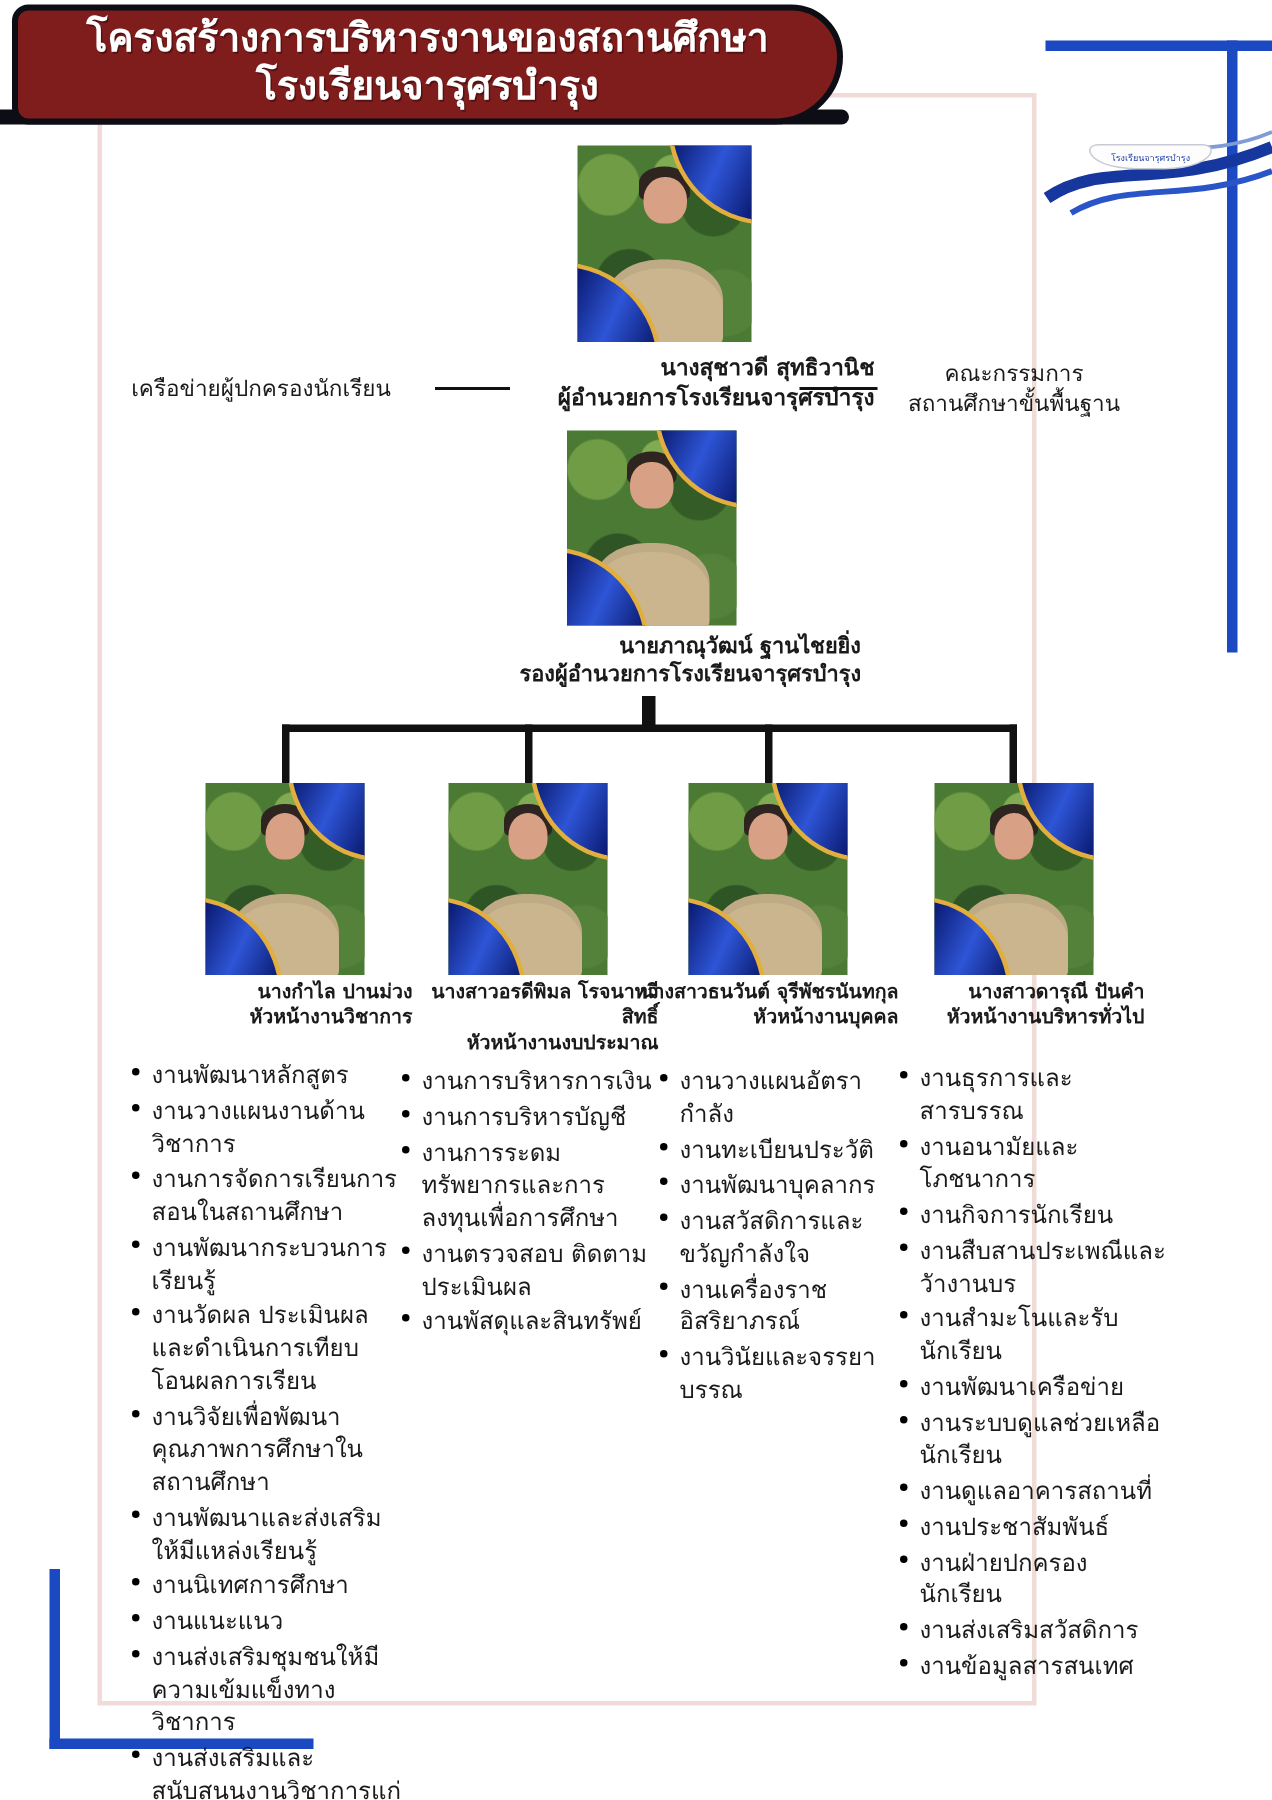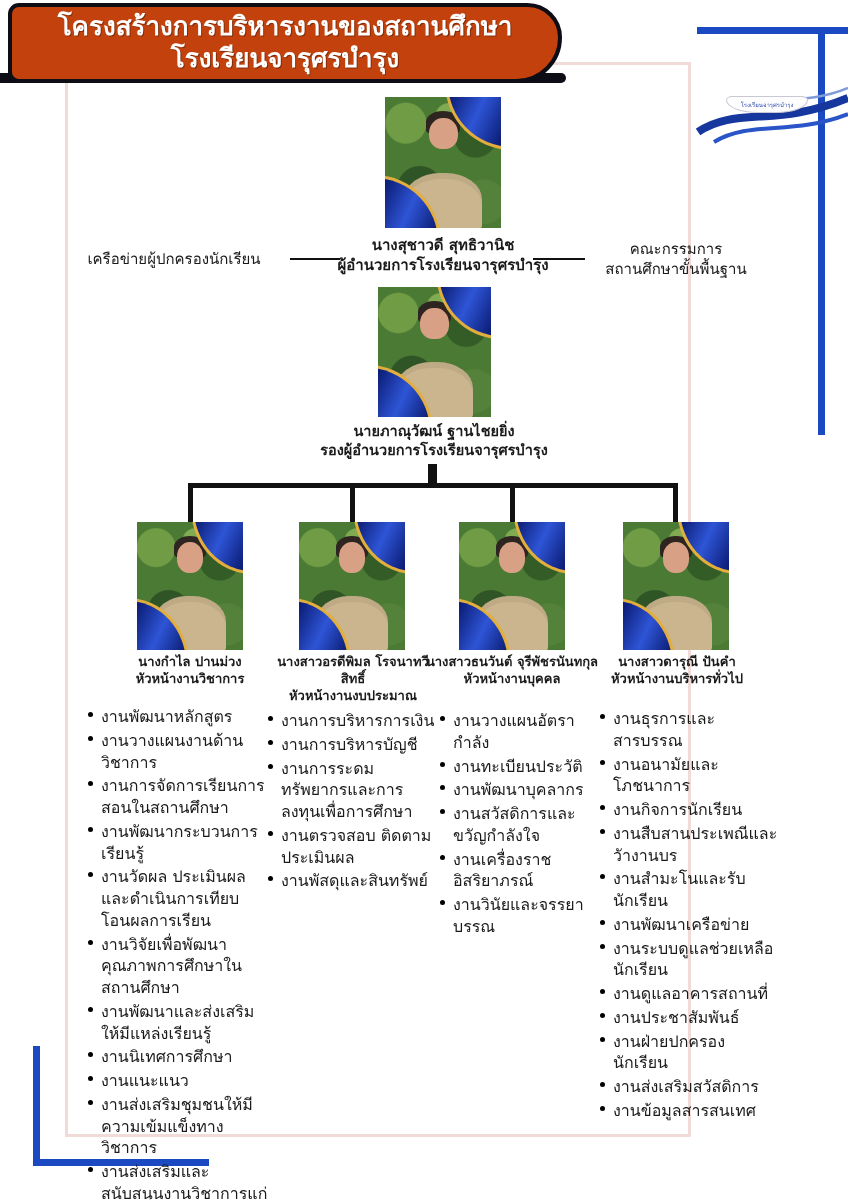--- a/index.html
+++ b/index.html
@@ -14,21 +14,21 @@
   .pink-frame{left:65px;top:62px;width:620px;height:1069px;border:3px solid #f1dbd8;}
   .blue-bar{background:#1a49c2;}
   .blue-tr-h{left:697px;top:27px;width:151px;height:7px;}
   .blue-tr-v{left:818px;top:27px;width:7px;height:408px;}
   .blue-bl-v{left:33px;top:1046px;width:7px;height:120px;}
   .blue-bl-h{left:33px;top:1159px;width:176px;height:7px;}
 
   
   .banner-under{left:0;top:73px;width:566px;height:10px;background:#0d0d16;border-radius:0 8px 8px 0;}
   .banner{
-    left:8px;top:3px;width:546px;height:72px;background:#c2410c;
+    left:8px;top:3px;width:546px;height:72px;background:#7f1d1d;
     border:4px solid #0d0d16;border-radius:14px 44px 58px 14px;
     display:flex;flex-direction:column;align-items:center;justify-content:center;
   }
   .banner div{
     color:#fff;font-weight:bold;font-size:26px;line-height:1.22;
     text-shadow:1px 1px 0 rgba(0,0,0,.35);white-space:nowrap;
   }
 
   
   .logo{left:696px;top:36px;width:152px;height:110px;}
@@ -80,21 +80,21 @@
   }
 
   .photo-director{left:385px;top:97px;width:116px;height:131px;}
   .photo-deputy{left:378px;top:287px;width:113px;height:130px;}
   .photo-d1{left:137px;top:522px;width:106px;height:128px;}
   .photo-d2{left:299px;top:522px;width:106px;height:128px;}
   .photo-d3{left:459px;top:522px;width:106px;height:128px;}
   .photo-d4{left:623px;top:522px;width:106px;height:128px;}
 
   
-  .name-block{text-align:center;}
+  .name-block{text-align:right;}
   .name-block .nm{font-weight:bold;}
   .director-name{left:303px;top:236px;width:280px;font-size:15px;line-height:1.3;}
   .deputy-name{left:294px;top:422px;width:280px;font-size:14.5px;line-height:1.3;}
   .side-label{font-size:15px;line-height:1.3;text-align:center;}
   .left-node{left:58px;top:250px;width:232px;text-align:center;}
   .right-node{left:578px;top:240px;width:196px;}
   .dept-name{font-size:13px;line-height:1.3;}
   .dn1{left:105px;top:654px;width:170px;}
   .dn2{left:267px;top:654px;width:172px;}
   .dn3{left:425px;top:654px;width:174px;}

